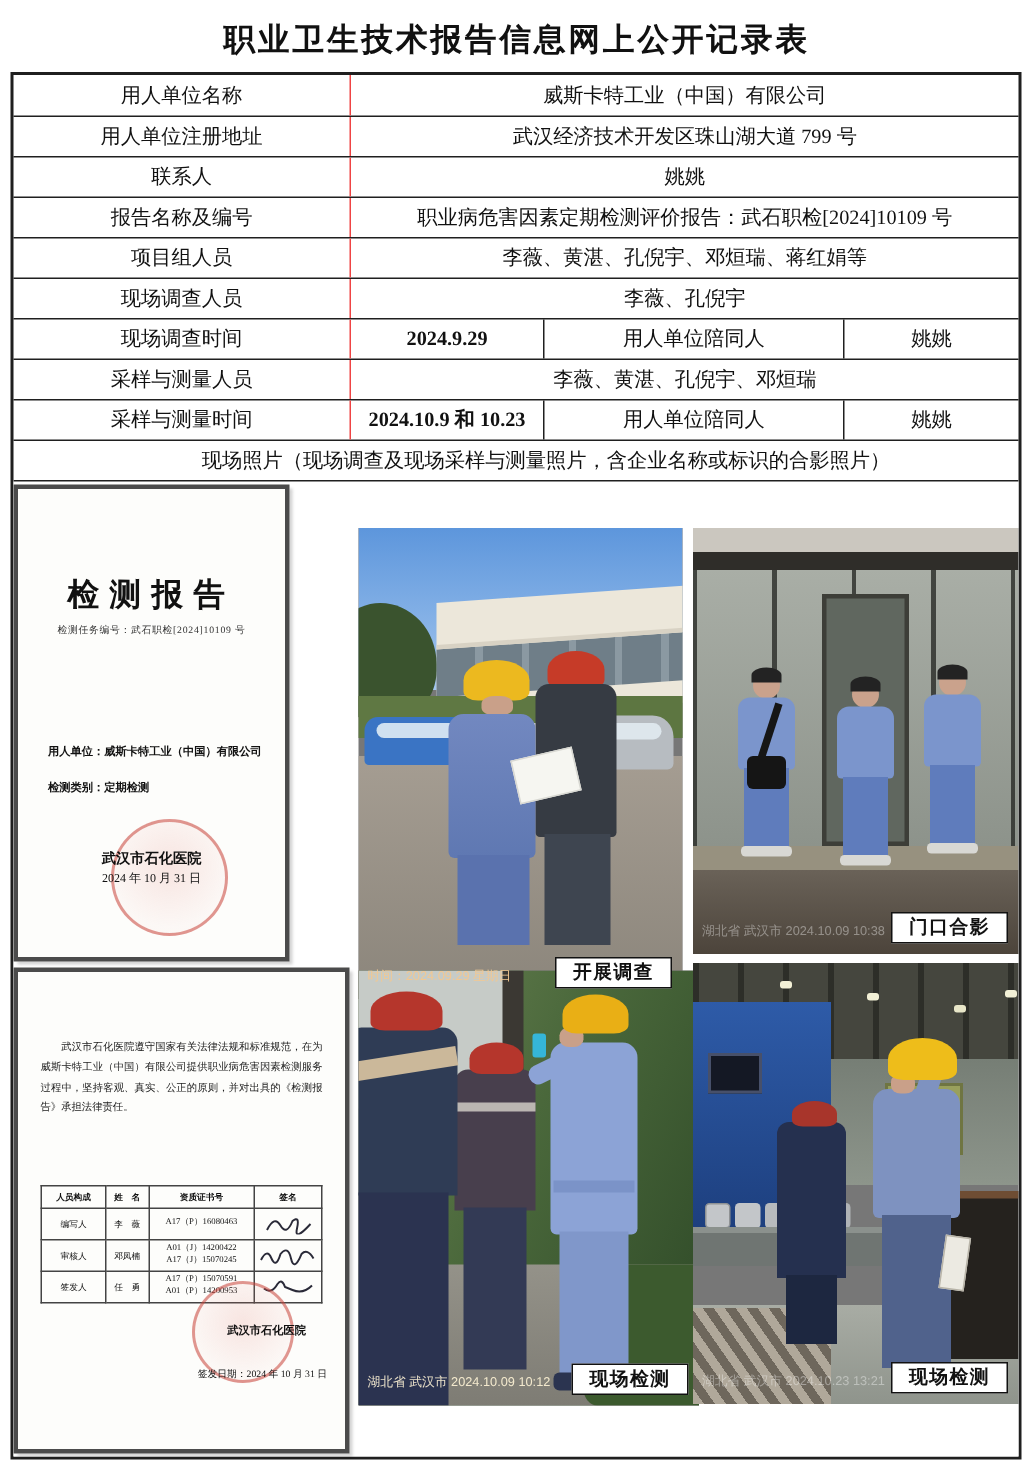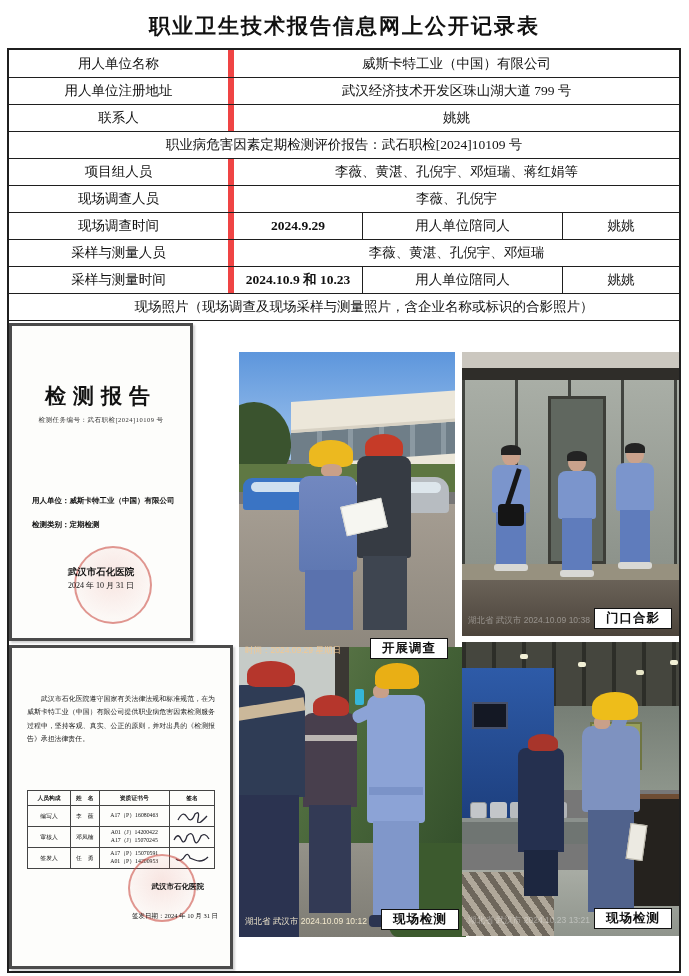--- a/index.html
+++ b/index.html
@@ -7,21 +7,21 @@
        font-family:"Liberation Serif","DejaVu Serif",serif;color:#111;}
   .title{position:absolute;top:12px;left:0;width:689px;text-align:center;
          font-family:"Liberation Sans","DejaVu Sans",sans-serif;
          font-size:21px;font-weight:bold;letter-spacing:2px;}
   
   .rec{position:absolute;left:7px;top:48px;width:674px;border:2px solid #1f1f1f;box-sizing:border-box;}
   .trow{display:flex;height:27px;border-top:1px solid #1f1f1f;box-sizing:border-box;}
   .trow:first-child{border-top:none;}
   .cell{display:flex;align-items:center;justify-content:center;font-size:13.5px;
         box-sizing:border-box;white-space:nowrap;overflow:hidden;}
-  .lab{width:225px;border-right:6px solid #ef4444;font-family:Liberation Mono, monospace;}
+  .lab{width:225px;border-right:1px solid #ef4444;font-family:Liberation Mono, monospace;}
   .val{flex:1;}
   .c2{width:129px;border-right:1px solid #1f1f1f;font-weight:bold;}
   .c3{width:200px;border-right:1px solid #1f1f1f;}
   .c4{flex:1;}
   .full{flex:1;margin-left:40px;}
   .photocell{position:relative;height:650px;border-top:1px solid #1f1f1f;background:#fff;}
   
   .doc{position:absolute;background:#fdfdfb;border:3px solid #4b4b4b;box-sizing:border-box;
        box-shadow:2px 2px 2px rgba(0,0,0,.18);}
   .doc1{left:0;top:2px;width:184px;height:318px;}
@@ -173,20 +173,21 @@
   </div>
   <div class="trow">
     <div class="cell lab">用人单位注册地址</div>
     <div class="cell val">武汉经济技术开发区珠山湖大道 799 号</div>
   </div>
   <div class="trow">
     <div class="cell lab">联系人</div>
     <div class="cell val">姚姚</div>
   </div>
   <div class="trow">
+    <div class="cell lab">报告名称及编号</div>
     <div class="cell val">职业病危害因素定期检测评价报告：武石职检[2024]10109 号</div>
   </div>
   <div class="trow">
     <div class="cell lab">项目组人员</div>
     <div class="cell val">李薇、黄湛、孔倪宇、邓烜瑞、蒋红娟等</div>
   </div>
   <div class="trow">
     <div class="cell lab">现场调查人员</div>
     <div class="cell val">李薇、孔倪宇</div>
   </div>

